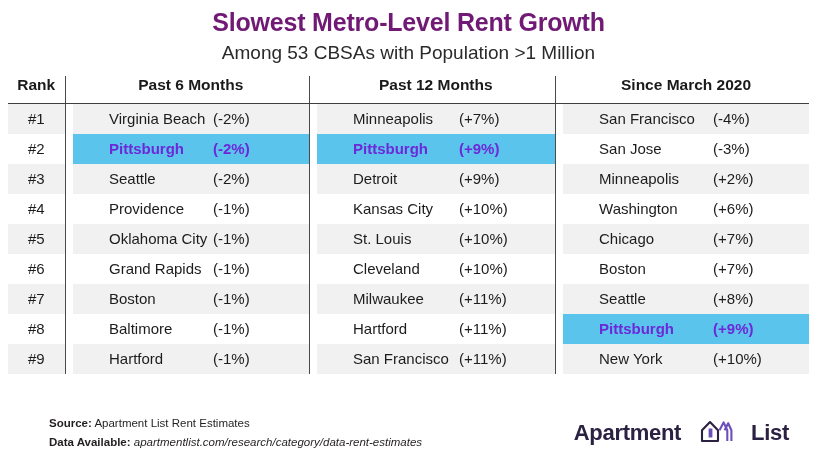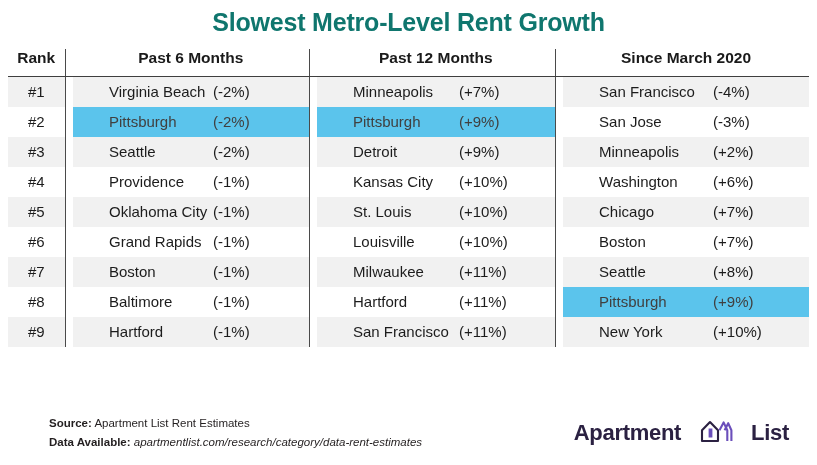--- a/index.html
+++ b/index.html
@@ -18,21 +18,21 @@
 
   
   .title-block {
     text-align: center;
     padding-top: 8px;
   }
   .chart-title {
     font-size: 25px;
     font-weight: bold;
     letter-spacing: -0.2px;
-    color: #0f766e;
+    color: #701a75;
     line-height: 1.15;
   }
   .chart-subtitle {
     font-size: 19px;
     font-weight: normal;
     color: #2a2a2a;
     margin-top: 5px;
     line-height: 1.15;
   }
 
@@ -89,21 +89,21 @@
 
   td.rank {
     text-align: center;
     font-size: 15px;
     color: #1c1c1c;
   }
   td.name { padding-left: 36px; text-align: left; white-space: nowrap; }
   td.val  { padding-left: 2px;  text-align: left; white-space: nowrap; }
 
   
-  tbody tr td.hl { background: #5bc4ec !important; color: #404040; }
+  tbody tr td.hl { background: #5bc4ec !important; color: #6d28d9; font-weight: bold; }
 
   .vline-cell {
     border-left: 1.4px solid #4a4a4a;
     background: #ffffff !important;
   }
 
   
   .footer {
     position: absolute;
     left: 0;
@@ -139,20 +139,21 @@
     color: #2b2142;
     letter-spacing: -0.3px;
   }
   .logo-mark { display: block; }
 </style>
 </head>
 <body>
 
 <div class="title-block">
   <div class="chart-title">Slowest Metro-Level Rent Growth</div>
+  <div class="chart-subtitle">Among 53 CBSAs with Population &gt;1 Million</div>
 </div>
 
 <div class="table-wrap">
   <table class="rent-table">
     <colgroup>
       <col class="c-rank">
         <col class="c-sep1">
         <col class="c-m6n">
         <col class="c-m6v">
       <col class="c-sep2">
@@ -233,21 +234,21 @@
           <td class="vline-cell"></td>
           <td class="name">Chicago</td>
           <td class="val">(+7%)</td>
         </tr>
         <tr>
           <td class="rank">#6</td>
           <td class="vline-cell"></td>
           <td class="name">Grand Rapids</td>
           <td class="val">(-1%)</td>
           <td class="vline-cell"></td>
-          <td class="name">Louisville</td>
+          <td class="name">Cleveland</td>
           <td class="val">(+10%)</td>
           <td class="vline-cell"></td>
           <td class="name">Boston</td>
           <td class="val">(+7%)</td>
         </tr>
         <tr class="stripe">
           <td class="rank">#7</td>
           <td class="vline-cell"></td>
           <td class="name">Boston</td>
           <td class="val">(-1%)</td>

